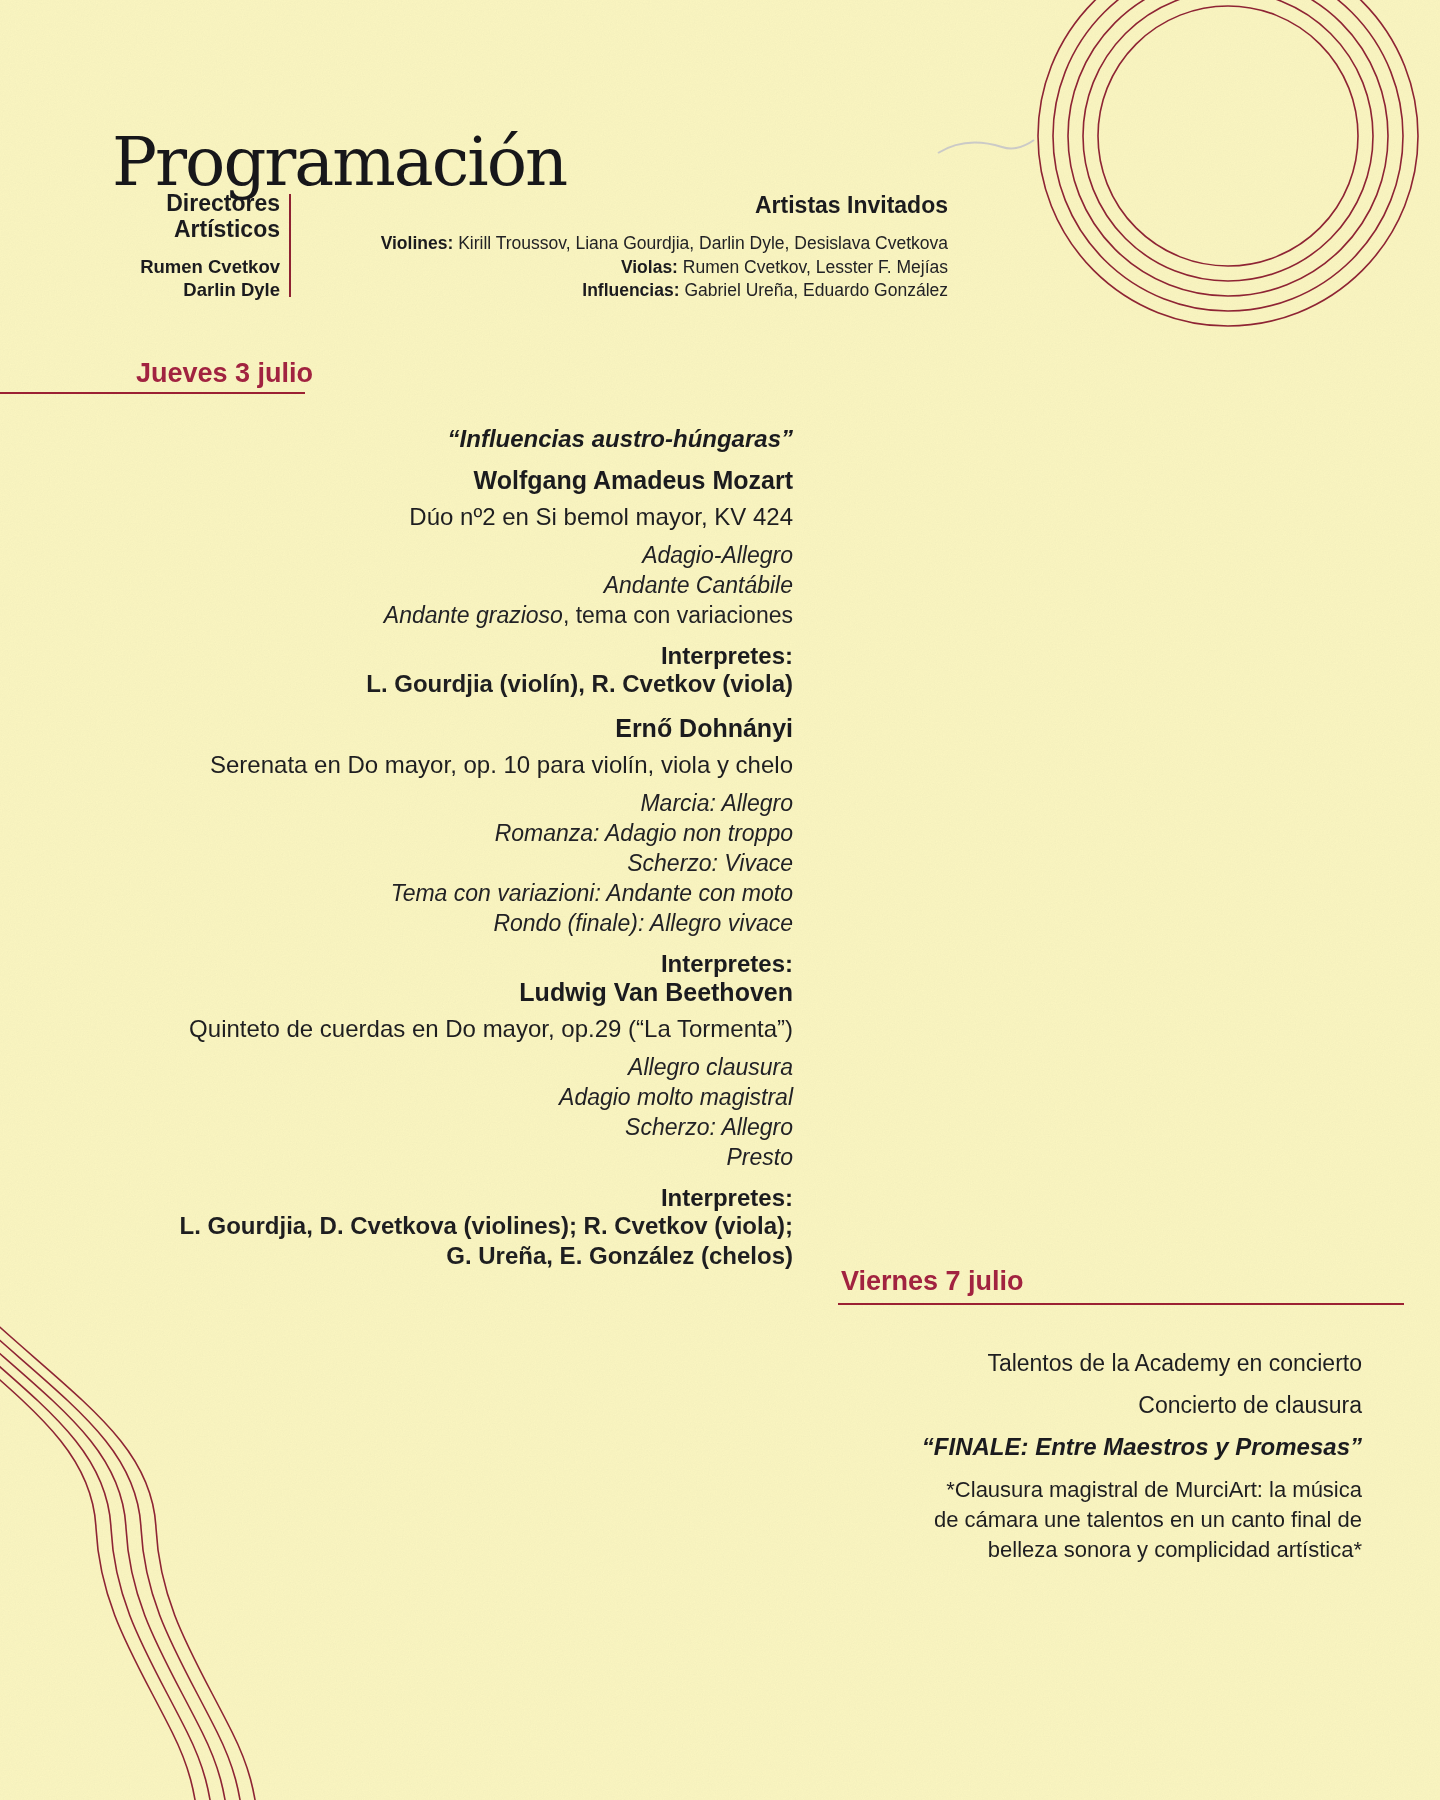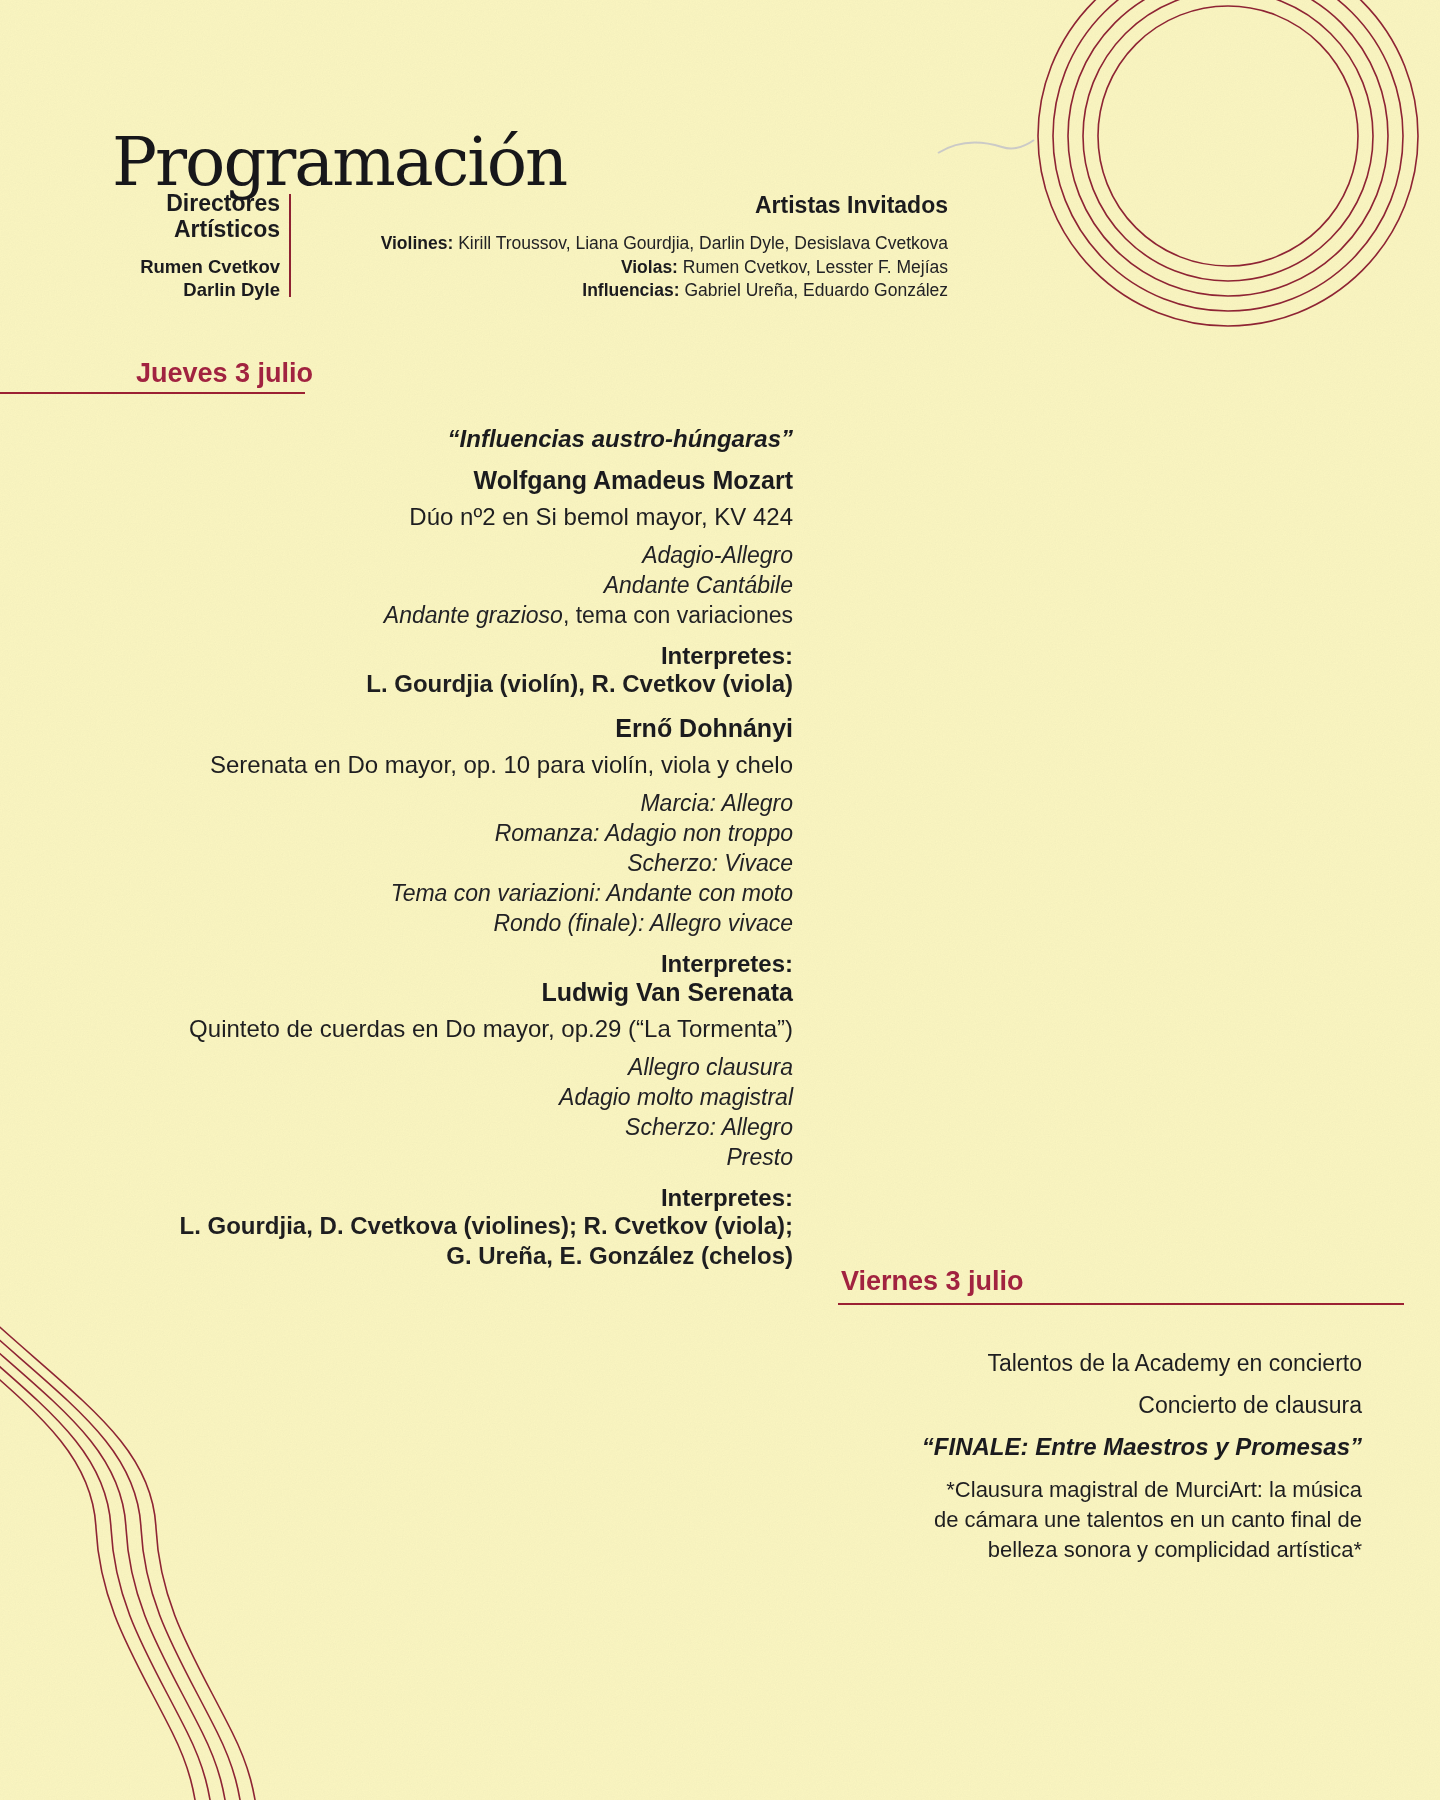--- a/index.html
+++ b/index.html
@@ -137,37 +137,37 @@
         <div class="movement">Marcia: Allegro</div>
         <div class="movement">Romanza: Adagio non troppo</div>
         <div class="movement">Scherzo: Vivace</div>
         <div class="movement">Tema con variazioni: Andante con moto</div>
         <div class="movement">Rondo (finale): Allegro vivace</div>
       </div>
       <p class="perf-label">Interpretes:</p>
     </div>
 
     <div>
-      <p class="composer">Ludwig Van Serenata</p>
+      <p class="composer">Ludwig Van Beethoven</p>
       <p class="work-title">Quinteto de cuerdas en Do mayor, op.29 (“La Tormenta”)</p>
       <div class="movements">
         <div class="movement">Allegro clausura</div>
         <div class="movement">Adagio molto magistral</div>
         <div class="movement">Scherzo: Allegro</div>
         <div class="movement">Presto</div>
       </div>
       <p class="perf-label">Interpretes:</p>
       <div class="perf">
         <div>L. Gourdjia, D. Cvetkova (violines); R. Cvetkov (viola);</div>
         <div>G. Ureña, E. González (chelos)</div>
       </div>
     </div>
   </div>
 
-  <div class="day-heading fri">Viernes 3 julio</div>
+  <div class="day-heading fri">Viernes 7 julio</div>
   <div class="day-rule rule-fri"></div>
 
   <div class="fri-col">
     <p class="fri-line">Talentos de la Academy en concierto</p>
     <p class="fri-line">Concierto de clausura</p>
     <p class="fri-theme">“FINALE: Entre Maestros y Promesas”</p>
     <div class="fri-note">
       <div>*Clausura magistral de MurciArt: la música</div>
       <div>de cámara une talentos en un canto final de</div>
       <div>belleza sonora y complicidad artística*</div>

